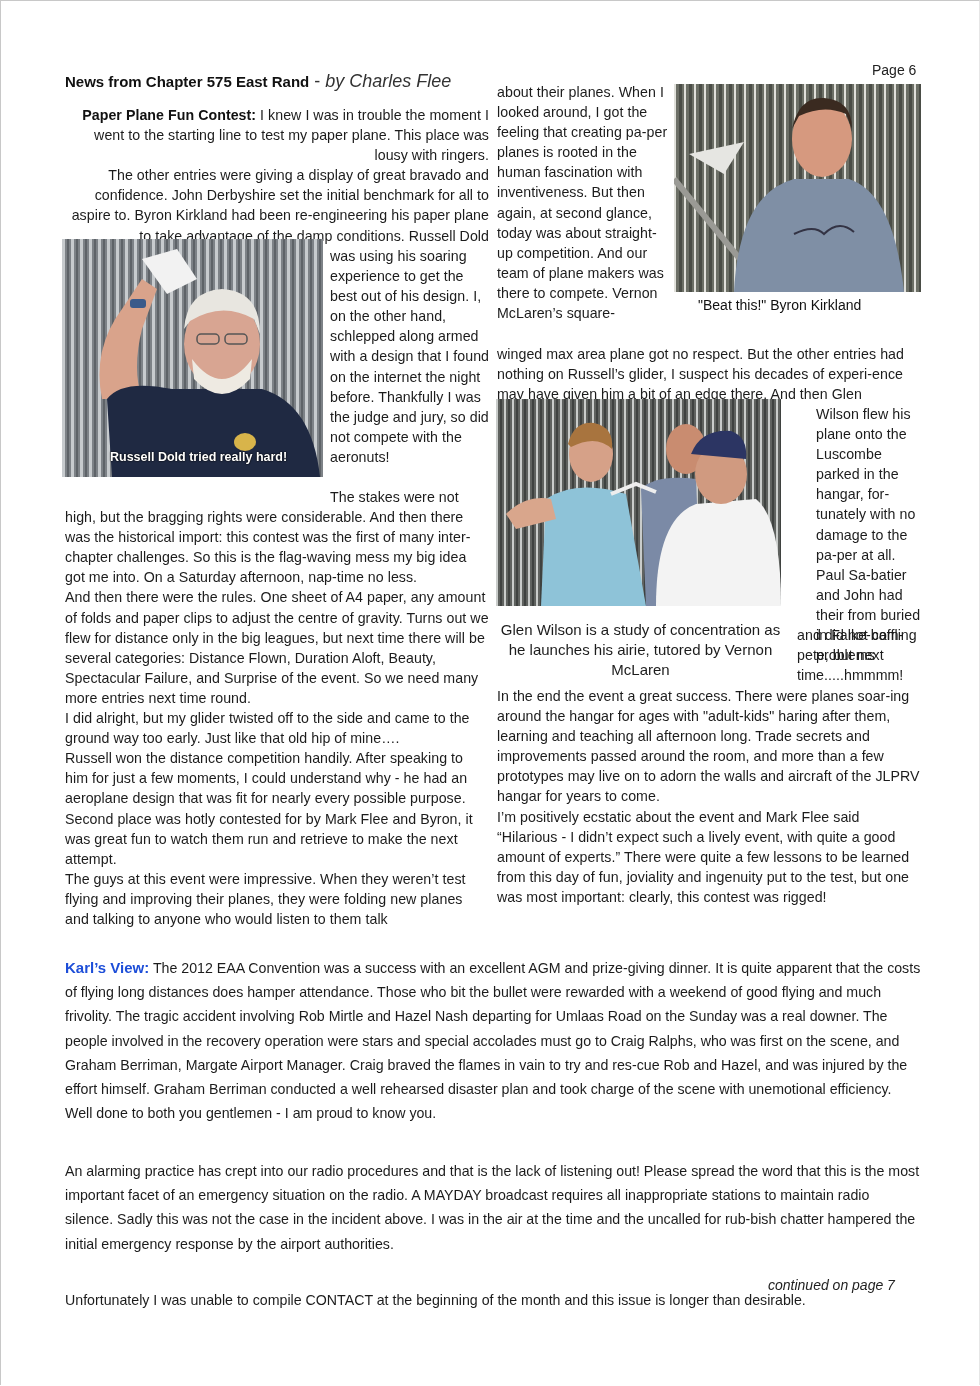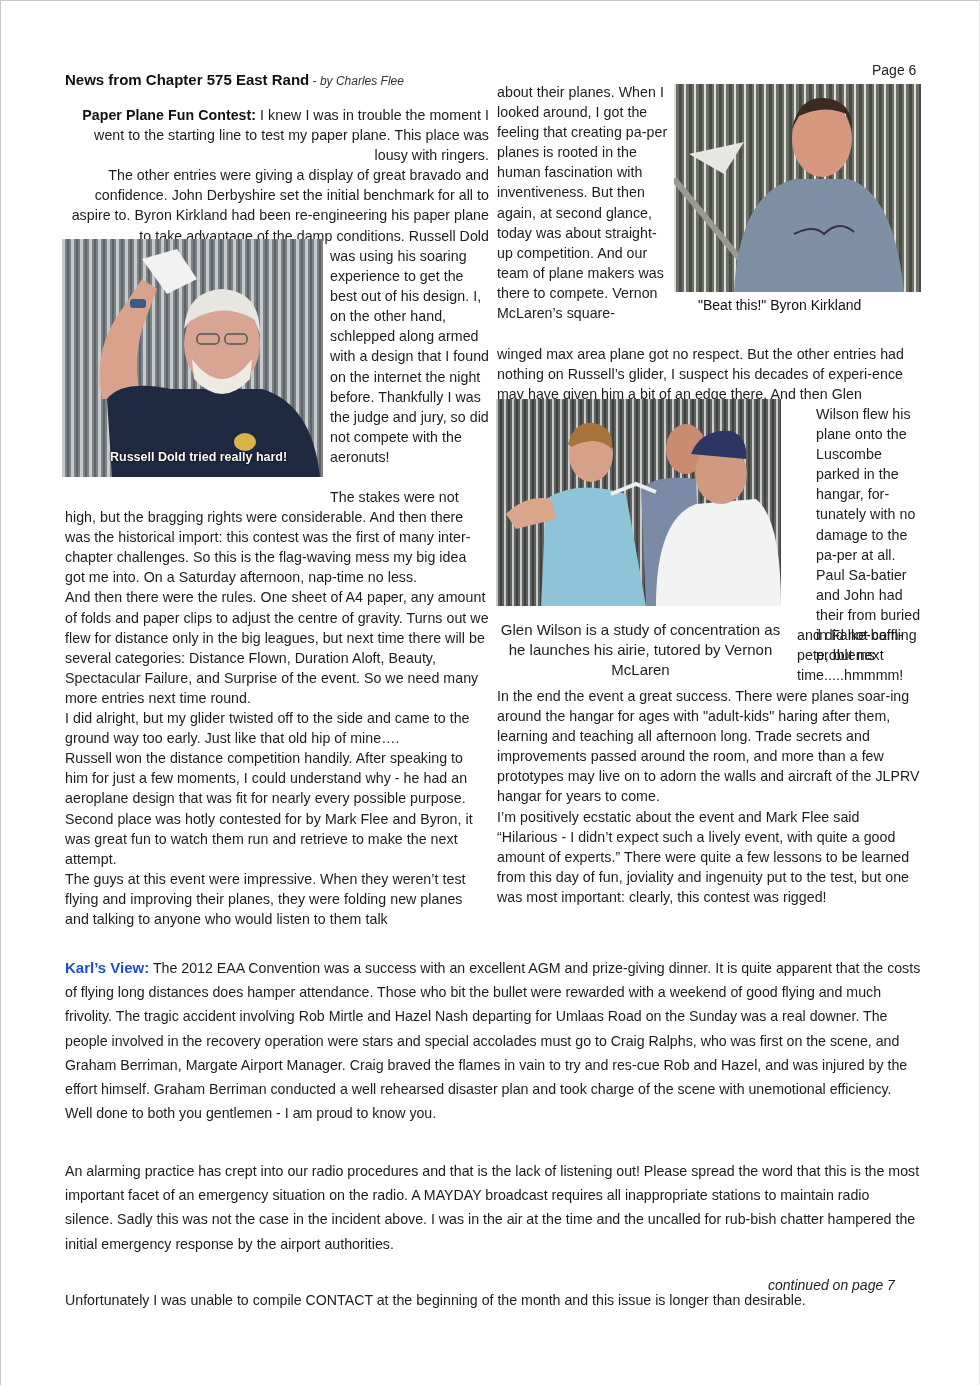--- a/index.html
+++ b/index.html
@@ -4,21 +4,21 @@
 <style>
   html, body { margin: 0; padding: 0; background: #ffffff; }
   body { width: 980px; height: 1386px; position: relative; overflow: hidden;
          font-family: "Liberation Sans", sans-serif; color: #1a1a1a; }
   .page { position: absolute; left: 0; top: 0; width: 978px; height: 1384px;
           border: 1px solid #c8c8c8; border-bottom: none; border-right-color: #e6e6e6; }
   .txt { font-size: 14.2px; line-height: 20.1px; color: #1c1c1c; letter-spacing: 0.05px; }
   .abs { position: absolute; margin-top: 13px; }
   .page-num { position: absolute; left: 871px; top: 61px; font-size: 14px; color: #222; }
   .headline { position: absolute; left: 64px; top: 70px; font-size: 15px; font-weight: bold; color: #111; white-space: nowrap; }
-  .byline { font-weight: normal; font-style: italic; color: #333; font-size: 12px; }
+  .byline { font-weight: normal; font-style: italic; color: #333; font-size: 18px; }
   .byline .dash { font-style: normal; }
   b.lead { font-weight: bold; color: #111; }
 
   
   #lc1 { left: 64px; top: 91px; width: 424px; text-align: right; }
   #lc2 { left: 329px; top: 232px; width: 160px; }
   #lc3 { left: 64px; top: 473px; width: 424px; }
   #lc3 .indent { padding-left: 265px; display:block; }
 
   

